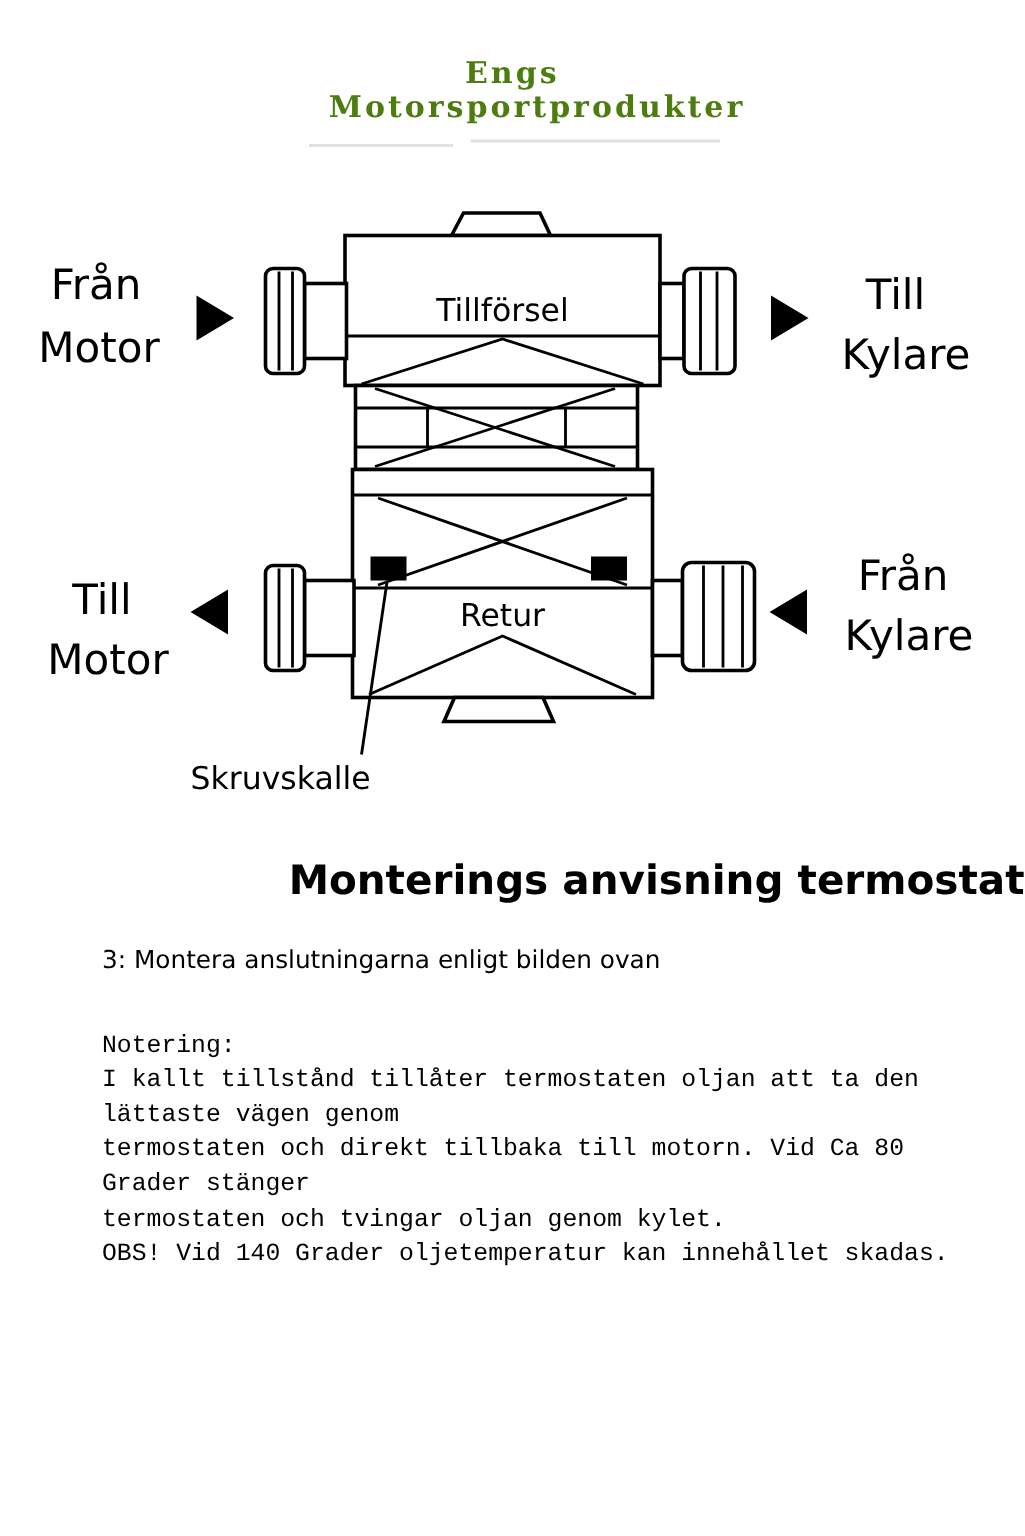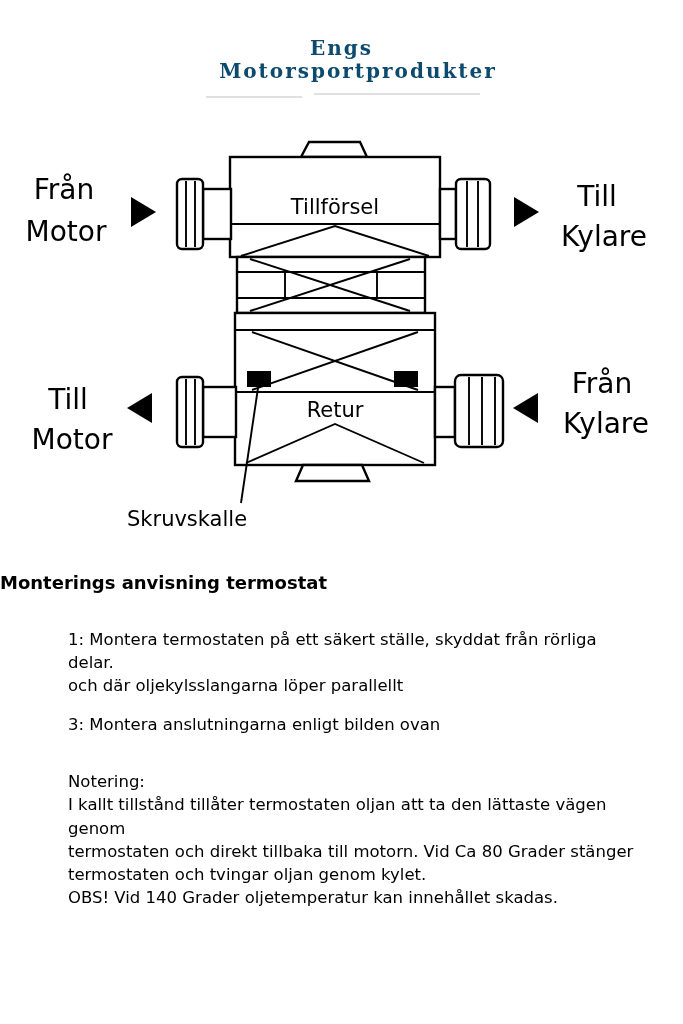--- a/index.html
+++ b/index.html
@@ -12,21 +12,21 @@
     color: #000;
     overflow: hidden;
   }
   
   .brand {
     position: absolute;
     left: 0; right: 0;
     text-align: center;
     font-family: "DejaVu Serif", "Liberation Serif", serif;
     font-weight: bold;
-    color: #0c4a6e;
+    color: #4d7c0f;
     letter-spacing: 2px;
   }
   .brand-line1 { top: 36px; font-size: 20px; }
   .brand-line2 { top: 59px; font-size: 20px; padding-left: 33px; }
   .faint-line {
     position: absolute;
     height: 0;
     border-top: 2px solid #e0e0e0;
   }
   .faint-line.a { left: 206px; top: 96px; width: 96px; }
@@ -46,37 +46,37 @@
     fill: #000;
   }
   .diagram-svg .big-label   { font-size: 28px; }
   .diagram-svg .small-label { font-size: 21px; }
 
   
   .main-heading {
     position: absolute;
     left: 0; right: 0;
     top: 572px;
-    text-align: left;
-    font-size: 18px;
+    text-align: right;
+    font-size: 27px;
     font-weight: bold;
   }
   .body-text {
     position: absolute;
     left: 68px;
     top: 628px;
     width: 566px;
     font-size: 16.5px;
     line-height: 1.4;
   }
   .body-text p {
     margin: 0 0 16px 0;
     white-space: pre-line;
   }
-  .body-text p.note { margin-top: 34px; }
+  .body-text p.note { margin-top: 34px; font-family: Liberation Mono, monospace; }
 </style>
 </head>
 <body>
 
 <div class="brand brand-line1">Engs</div>
 <div class="brand brand-line2">Motorsportprodukter</div>
 <div class="faint-line a"></div>
 <div class="faint-line b"></div>
 
 <svg class="diagram-svg" viewBox="0 0 683 545">
@@ -153,21 +153,19 @@
   <text class="big-label" x="606" y="433" text-anchor="middle">Kylare</text>
 
   <text class="small-label" x="335" y="214" text-anchor="middle">Tillförsel</text>
   <text class="small-label" x="335" y="417" text-anchor="middle">Retur</text>
   <text class="small-label" x="127" y="526" text-anchor="start">Skruvskalle</text>
 </svg>
 
 <div class="main-heading">Monterings anvisning termostat</div>
 
 <div class="body-text">
-  <p>1: Montera termostaten på ett säkert ställe, skyddat från rörliga delar.
-och där oljekylsslangarna löper parallellt</p>
   <p>3: Montera anslutningarna enligt bilden ovan</p>
   <p class="note">Notering:
 I kallt tillstånd tillåter termostaten oljan att ta den lättaste vägen genom
 termostaten och direkt tillbaka till motorn. Vid Ca 80 Grader stänger
 termostaten och tvingar oljan genom kylet.
 OBS! Vid 140 Grader oljetemperatur kan innehållet skadas.</p>
 </div>
 
 </body></html>

